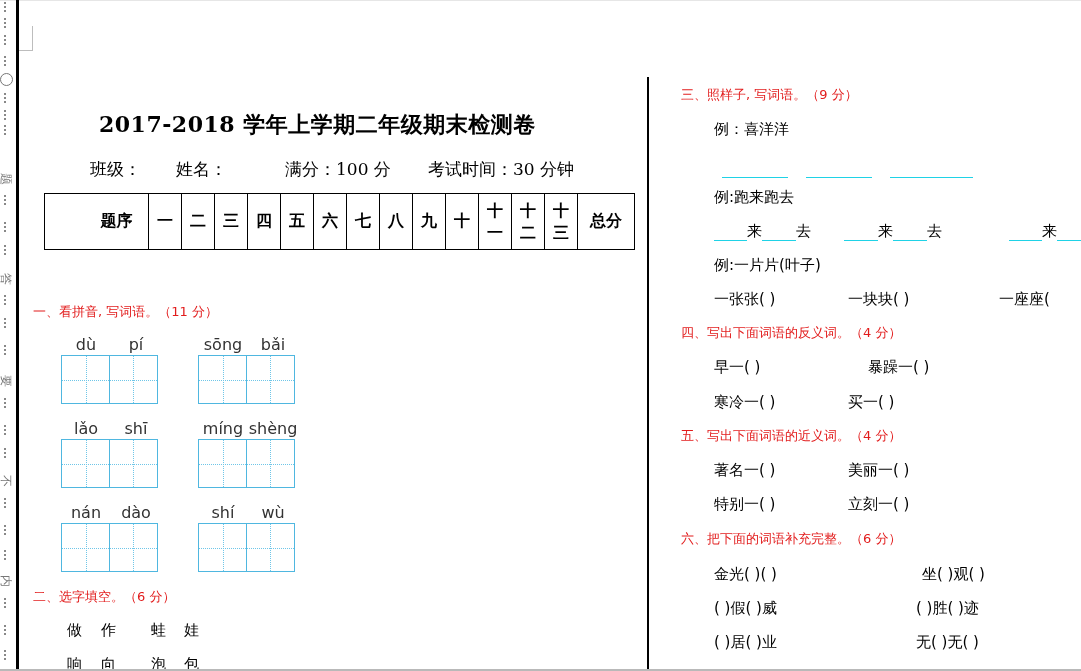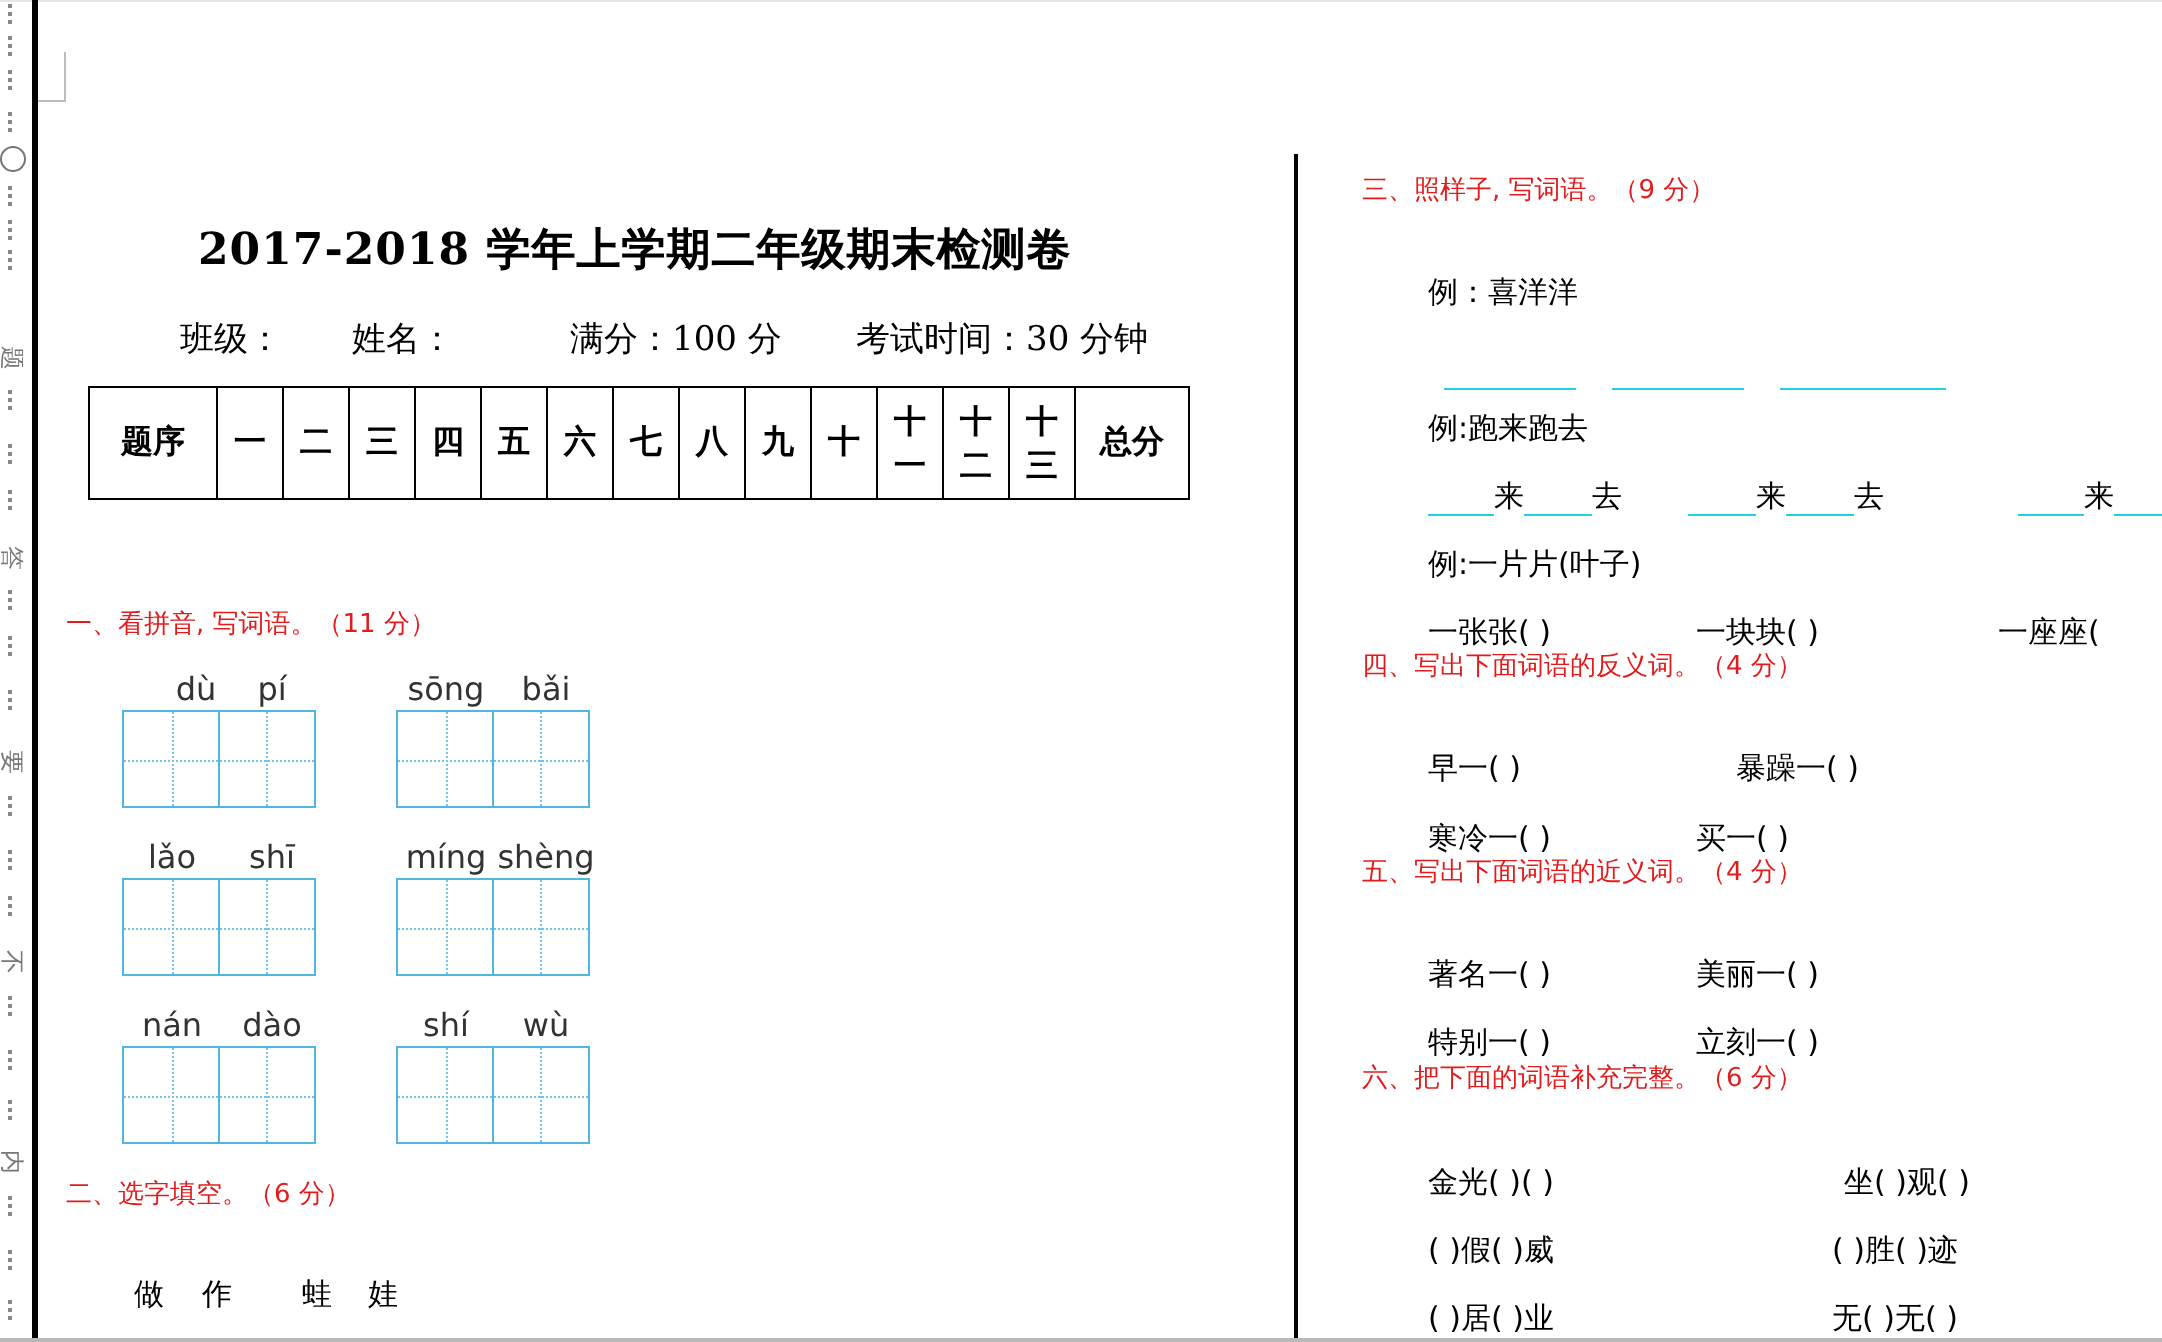--- a/index.html
+++ b/index.html
@@ -21,27 +21,27 @@
   .corner-mark { position:absolute; left:19px; top:26px; width:13px; height:24px; border-right:1px solid #bdbdbd; border-bottom:1px solid #bdbdbd; }
   .col-rule { position:absolute; left:647px; top:77px; width:2px; height:594px; background:#000; }
 
   .title { position:absolute; left:99px; top:110px; font-family:"DejaVu Serif","Liberation Serif",serif; font-weight:bold; font-size:22px; letter-spacing:0.5px; white-space:nowrap; }
   .info-row { position:absolute; top:158px; font-family:"DejaVu Serif","Liberation Serif",serif; font-size:17px; white-space:nowrap; }
 
   table.score { position:absolute; left:44px; top:193px; border-collapse:collapse; }
   table.score td { border:1px solid #000; text-align:center; font-weight:bold; font-size:16px; padding:0; }
   table.score tr.r1 td { height:55px; }
   table.score tr.r2 td { height:45px; }
-  table.score td.lbl { width:63px; }
+  table.score td.lbl { width:63px;padding-left:40px; }
   table.score td.num { width:32px; }
   table.score td.total { width:56px; }
   .stack { display:inline-block; line-height:22px; font-size:16px; }
 
   .sec-head { position:absolute; color:#e21c1c; font-size:13px; white-space:nowrap; }
-  .line { position:absolute; font-size:15px; white-space:nowrap;margin-top:17px; }
+  .line { position:absolute; font-size:15px; white-space:nowrap; }
 
   .pinyin-group { position:absolute; }
   .pinyin-labels { position:relative; height:20px; font-size:16px; color:#333; }
   .pinyin-labels span { position:absolute; top:0; width:50px; text-align:center; }
   .tianzi { position:relative; width:100px; height:50px; display:flex; }
   .tianzi .cell { position:relative; width:49px; height:49px; border:1.5px solid #4fb7e0; margin-right:-1.5px; box-sizing:border-box; }
   .tianzi .cell::before { content:""; position:absolute; left:50%; top:0; height:100%; border-left:1.5px dotted #6fc6e8; }
   .tianzi .cell::after { content:""; position:absolute; top:50%; left:0; width:100%; border-top:1.5px dotted #6fc6e8; }
 
   .blank { display:inline-block; border-bottom:1.5px solid #1fd2e6; height:1px; vertical-align:bottom; }
@@ -198,21 +198,21 @@
     <td class="num"><span class="stack"><span>十</span><br><span>三</span></span></td>
     <td class="total">总分</td>
   </tr>
 </tbody>
   </table>
 
 <div class="sec-head" style="left:33px; top:303px">一、看拼音, 写词语。（11 分）</div>
 
 <div class="pinyin-group" style="left:61px; top:335px">
   <div class="pinyin-labels">
-      <span style="left:12px">dù</span>
+      <span style="left:0">dù</span>
       <span style="left:50px">pí</span>
     </div>
   <div class="tianzi">
       <div class="cell"></div>
       <div class="cell"></div>
     </div>
 </div>
 <div class="pinyin-group" style="left:198px; top:335px">
   <div class="pinyin-labels">
       <span style="left:0">sōng</span>

